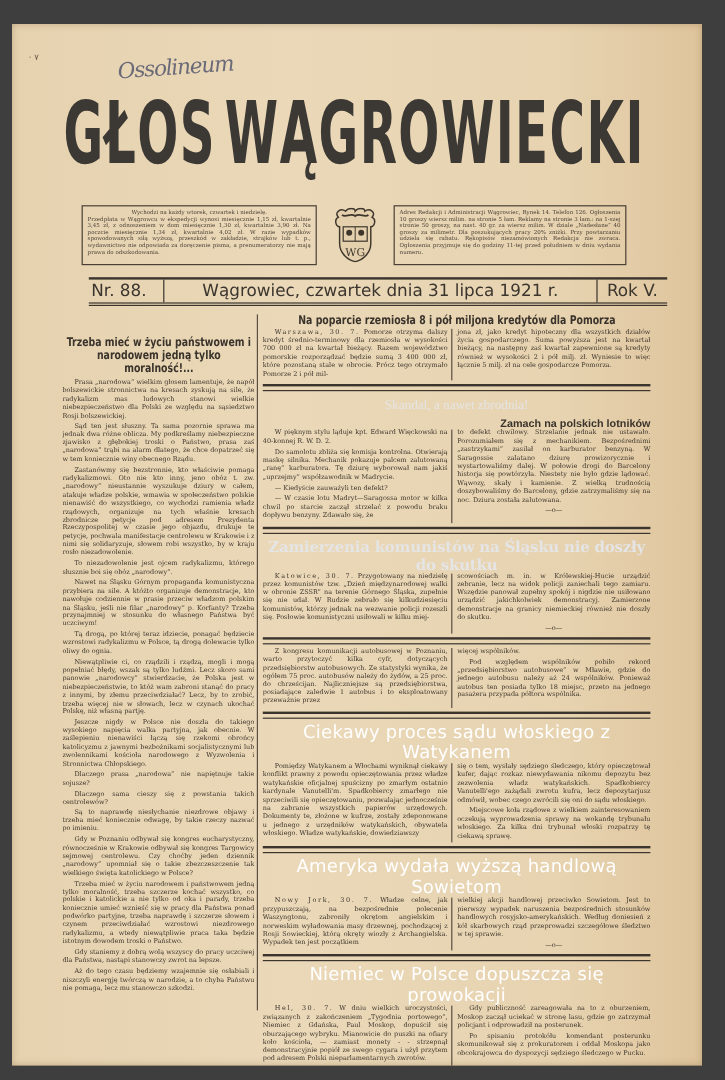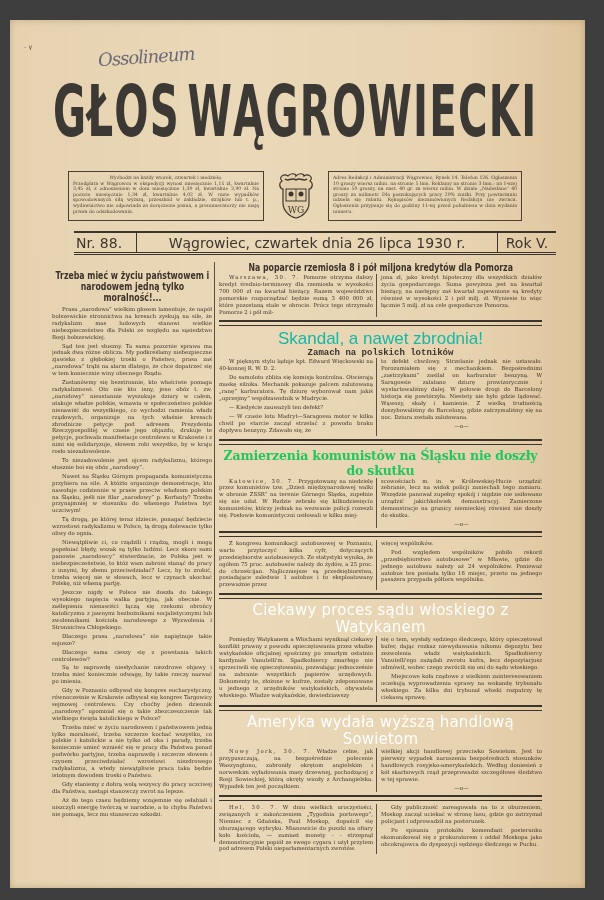--- a/index.html
+++ b/index.html
@@ -13,33 +13,33 @@
   .infobox.left{left:68px;top:171px;width:196px;height:50px;}
   .infobox.right{left:328px;top:171px;width:194px;height:50px;}
   .infobox .c{text-align:center;}
   .crest{position:absolute;left:276px;top:173px;width:40px;height:46px;}
   .issue-bar{position:absolute;left:54px;top:231px;width:482px;height:24px;border-top:2px solid #3b352e;border-bottom:3px double #3b352e;display:flex;align-items:center;font-family:"DejaVu Sans",sans-serif;font-size:14px;color:#3b352e;box-sizing:border-box;margin-left:20px;}
   .issue-bar .cell{height:100%;display:flex;align-items:center;}
   .issue-bar .nr{width:60px;padding-left:2px;border-right:1px solid #3b352e;}
   .issue-bar .date{flex:1;justify-content:center;border-right:1px solid #3b352e;}
   .issue-bar .rok{width:58px;justify-content:center;}
   
-  .leftcol{position:absolute;left:52px;top:270px;width:160px;height:580px;overflow:hidden;}
+  .leftcol{position:absolute;left:52px;top:280px;width:160px;height:580px;overflow:hidden;}
   .vrule{position:absolute;left:214px;top:262px;width:1px;height:580px;background:#5a4e42;}
   .hl-cond{font-family:"DejaVu Sans",sans-serif;font-weight:bold;text-align:center;color:#3a332b;}
   .leftcol h2{font-size:10px;line-height:11px;margin:0 0 3px 0;transform:scaleX(.78);transform-origin:center top;width:128%;margin-left:-14%;}
   p.body{margin:0 0 2px 0;font-size:5.4px;line-height:6.9px;text-align:justify;text-indent:10px;color:#3c342b;}
   
   .rightcol{position:absolute;left:219px;top:262px;width:323px;}
   .art{position:relative;}
   .h-cond{font-family:"DejaVu Sans",sans-serif;font-weight:bold;font-size:10px;line-height:12px;text-align:center;transform:scaleX(.78);transform-origin:center top;width:128%;margin-left:-14%;color:#3a332b;}
   .h-grot{font-family:"DejaVu Sans",sans-serif;font-size:15px;line-height:17px;text-align:center;color:#ffffff;letter-spacing:.2px;}
-  .h-grot-big{font-family:Liberation Sans, sans-serif;font-size:17px;line-height:19px;text-align:center;color:#14b8a6;}
-  .h-sub{font-family:Liberation Mono, monospace;font-weight:bold;font-size:9px;line-height:10px;text-align:center;color:#3a332b;}
-  .h-serif{font-family:"DejaVu Serif",serif;font-weight:bold;font-size:12.5px;line-height:15px;text-align:center;color:#22c55e;letter-spacing:-.2px;}
+  .h-grot-big{font-family:Liberation Serif, serif;font-size:11px;line-height:19px;text-align:center;color:#e5e5e5;}
+  .h-sub{font-family:Liberation Sans, sans-serif;font-weight:bold;font-size:9px;line-height:10px;text-align:right;color:#3a332b;}
+  .h-serif{font-family:"DejaVu Serif",serif;font-weight:bold;font-size:12.5px;line-height:15px;text-align:center;color:#e5e5e5;letter-spacing:-.2px;}
   .cols{display:flex;gap:0;}
   .cols .c1{width:158px;padding-right:3px;border-right:1px solid #5a4e42;box-sizing:border-box;}
   .cols .c2{width:165px;padding-left:4px;box-sizing:border-box;}
   .sep{height:3px;border-top:2px solid #3b352e;border-bottom:1px solid #3b352e;margin:3px 0 3px 0;}
   .endmark{text-align:center;font-size:5.5px;line-height:7px;color:#3c342b;}
   .spaced{letter-spacing:1.3px;}
 </style>
 </head>
 <body>
 
@@ -81,21 +81,21 @@
   <line x1="20" y1="16" x2="20" y2="28" stroke="#3e362d" stroke-width=".8"></line>
   <text x="20" y="40" text-anchor="middle" font-size="9" font-family="DejaVu Serif, serif" fill="#3e362d">WG</text>
 </svg>
 
 <div class="infobox right">
   <div>Adres Redakcji i Administracji Wągrowiec, Rynek 14. Telefon 126. Ogłoszenia 10 groszy wiersz milim. na stronie 5 łam. Reklamy na stronie 3 łam.: na 1-szej stronie 50 groszy, na nast. 40 gr. za wiersz milim. W dziale „Nadesłane” 40 groszy za milimetr. Dla poszukujących pracy 20% zniżki. Przy powtarzaniu udziela się rabatu. Rękopisów niezamówionych Redakcja nie zwraca. Ogłoszenia przyjmuje się do godziny 11-tej przed południem w dniu wydania numeru.</div>
 </div>
 
 <div class="issue-bar">
   <div class="cell nr">Nr. 88.</div>
-  <div class="cell date">Wągrowiec, czwartek dnia 26 lipca 1930 r.</div>
+  <div class="cell date">Wągrowiec, czwartek dnia 31 lipca 1921 r.</div>
   <div class="cell rok">Rok V.</div>
 </div>
 
 <div class="leftcol">
   <h2 class="hl-cond">Trzeba mieć w życiu państwowem i narodowem jedną tylko moralność!...</h2>
   <div id="moralnosc-body">
       <p class="body">Prasa „narodowa” wielkim głosem lamentuje, że napół bolszewickie stronnictwa na kresach zyskują na sile, że radykalizm mas ludowych stanowi wielkie niebezpieczeństwo dla Polski ze względu na sąsiedztwo Rosji bolszewickiej.</p>
       <p class="body">Sąd ten jest słuszny. Ta sama pozornie sprawa ma jednak dwa różne oblicza. My podkreślamy niebezpieczne zjawisko z głębokiej troski o Państwo, prasa zaś „narodowa” trąbi na alarm dlatego, że chce dopatrzeć się w tem koniecznie winy obecnego Rządu.</p>
       <p class="body">Zastanówmy się bezstronnie, kto właściwie pomaga radykalizmowi. Oto nie kto inny, jeno obóz t. zw. „narodowy” nieustannie wyszukuje dziury w całem, atakuje władze polskie, wmawia w społeczeństwo polskie nienawiść do wszystkiego, co wychodzi ramienia władz rządowych, organizuje na tych właśnie kresach zbrodnicze petycje pod adresem Prezydenta Rzeczypospolitej w czasie jego objazdu, drukuje te petycje, pochwala manifestacje centrolewu w Krakowie i z nimi się solidaryzuje, słowem robi wszystko, by w kraju rosło niezadowolenie.</p>
       <p class="body">To niezadowolenie jest ojcem radykalizmu, którego słusznie boi się obóz „narodowy”.</p>
@@ -196,20 +196,21 @@
         </div>
       <div class="c2">
         <p class="body" style="text-indent:0">wielkiej akcji handlowej przeciwko Sowietom. Jest to pierwszy wypadek naruszenia bezpośrednich stosunków handlowych rosyjsko-amerykańskich. Według doniesień z kół skarbowych rząd przeprowadzi szczegółowe śledztwo w tej sprawie.</p>
         <div class="endmark">—o—</div>
       </div>
     </div>
   </div>
   <div class="sep"></div>
 
   <div class="art">
+    <div class="h-grot">Niemiec w Polsce dopuszcza się prowokacji</div>
     <div class="cols">
       <div class="c1">
           <p class="body"><span class="spaced">Hel, 30. 7.</span> <span>W dniu wielkich uroczystości, związanych z zakończeniem „Tygodnia portowego”, Niemiec z Gdańska, Paul Moskop, dopuścił się oburzającego wybryku. Mianowicie do puszki na ofiary koło kościoła, — zamiast monety - - strzepnął demonstracyjnie popiół ze swego cygara i użył przytem pod adresem Polski nieparlamentarnych zwrotów.</span></p>
         </div>
       <div class="c2">
         <p class="body">Gdy publiczność zareagowała na to z oburzeniem, Moskop zaczął uciekać w stronę lasu, gdzie go zatrzymał policjant i odprowadził na posterunek.</p>
         <p class="body">Po spisaniu protokółu komendant posterunku skomunikował się z prokuratorem i oddał Moskopa jako obcokrajowca do dyspozycji sędziego śledczego w Pucku.</p>
       </div>
     </div>
   </div>

